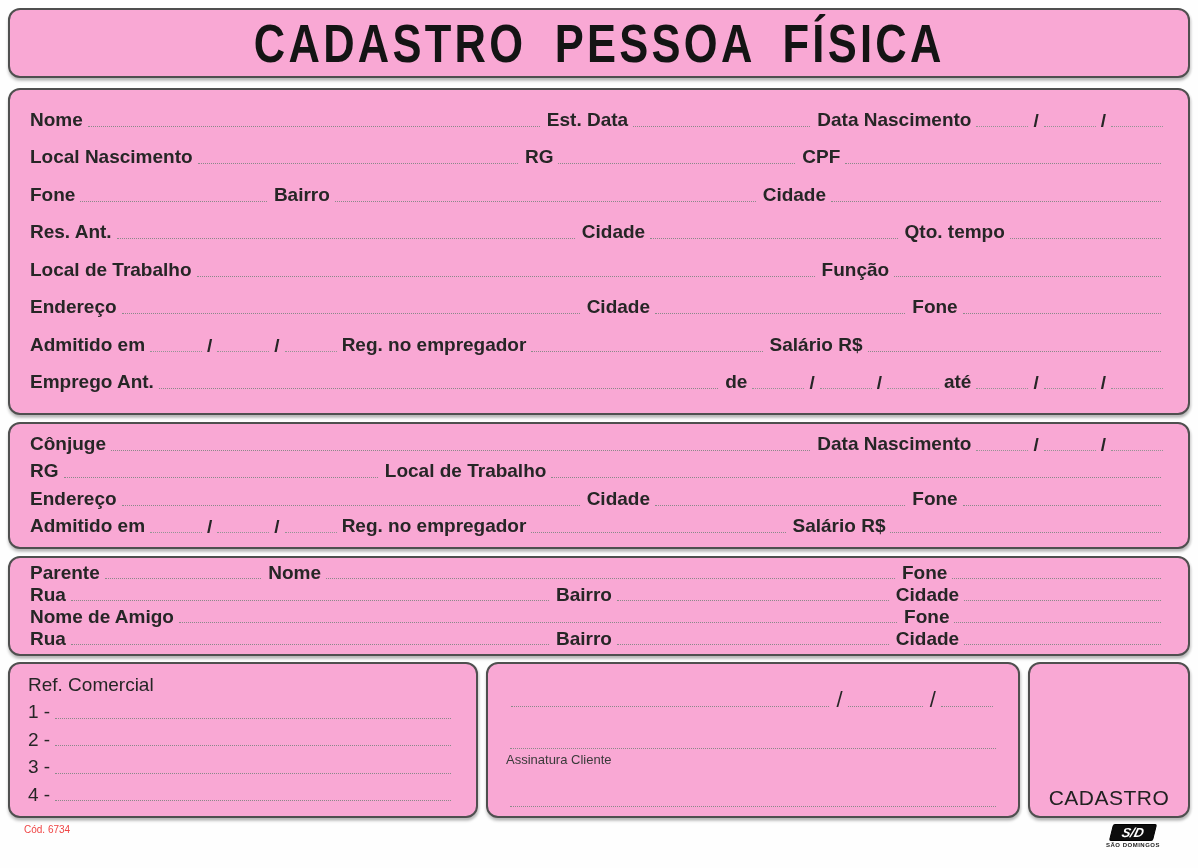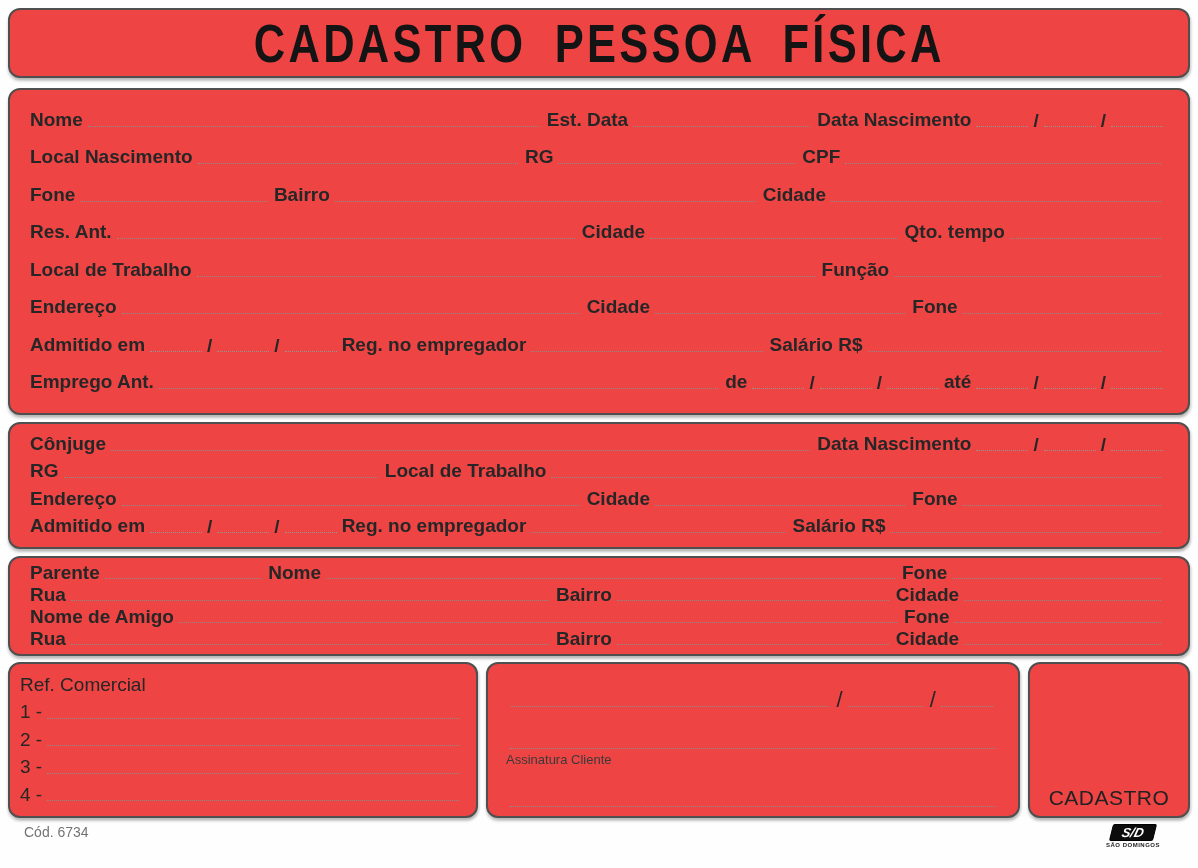--- a/index.html
+++ b/index.html
@@ -2,21 +2,21 @@
 <html><head>
 <meta charset="utf-8">
 <style>
   html,body{margin:0;padding:0;background:#fff;}
   .page{
     width:1198px;height:868px;box-sizing:border-box;
     background:#fefefe;padding:8px 8px 0 8px;
     font-family:"Liberation Sans",sans-serif;position:relative;
   }
   .box{
-    background:#ef4444;border:2px solid #4f4f4f;border-radius:12px;
+    background:#f9a8d4;border:2px solid #4f4f4f;border-radius:12px;
     box-sizing:border-box;box-shadow:0 3px 3px rgba(0,0,0,.22),2px 2px 2px rgba(0,0,0,.08);
   }
   
   .title-box{height:70px;display:flex;align-items:center;justify-content:center;margin-bottom:10px;}
   .title-text{
     font-size:53px;font-weight:bold;color:#141414;white-space:nowrap;
     letter-spacing:4px;word-spacing:16px;transform:scaleX(.82);line-height:1;
   }
   
   .sec{margin-bottom:7px;font-weight:bold;}
@@ -28,32 +28,32 @@
     padding:3px 20px;box-sizing:border-box;
   }
   .form-row{display:flex;align-items:flex-end;}
   .lbl{font-size:19px;color:#262626;white-space:nowrap;line-height:1.08;}
   .fill{flex-basis:0;border-bottom:1px dotted #8a8a8a;height:1px;margin:0 7px 4px 5px;}
   .dline{width:52px;border-bottom:1px dotted #949494;height:1px;margin:0 5px 4px 5px;}
   .slash{font-size:19px;color:#262626;line-height:1.05;}
   
   .bottom{display:flex;gap:8px;height:156px;}
   .ref-box{width:470px;}
-  .ref-box .rows{padding:4px 10px;}
+  .ref-box .rows{padding:4px 18px;}
   .sig-box{flex:1;display:flex;flex-direction:column;justify-content:space-between;padding:8px 14px 6px;}
   .sig-date{padding:16px 4px 0;}
   .sig-date .slash{font-size:22px;}
   .sig-block{padding:0 4px;}
   .sig-rule{border-bottom:1px dotted #8a8a8a;height:1px;margin:0 4px 3px;}
   .sig-caption{font-size:13px;color:#3a3a3a;padding-bottom:2px;}
   .apr-box{width:162px;display:flex;align-items:flex-end;justify-content:center;padding-bottom:6px;}
   .apr-label{font-size:21px;color:#222;letter-spacing:.5px;}
   
   .footer{display:flex;justify-content:space-between;align-items:flex-start;padding:6px 16px 0 16px;height:28px;}
-  .footer-code{font-size:14px;color:#737373;}
+  .footer-code{font-size:10px;color:#ef4444;}
   .logo{display:flex;flex-direction:column;align-items:center;margin-right:14px;}
   .sd-badge{
     background:#0c0c0c;color:#fff;font-weight:bold;font-style:italic;
     font-size:13px;line-height:15px;padding:0 10px;transform:skewX(-14deg);
     border-radius:2px;border:1px solid #000;
   }
   .sd-name{font-size:6px;letter-spacing:.5px;color:#222;margin-top:1px;font-weight:bold;}
 </style>
 </head>
 <body>

